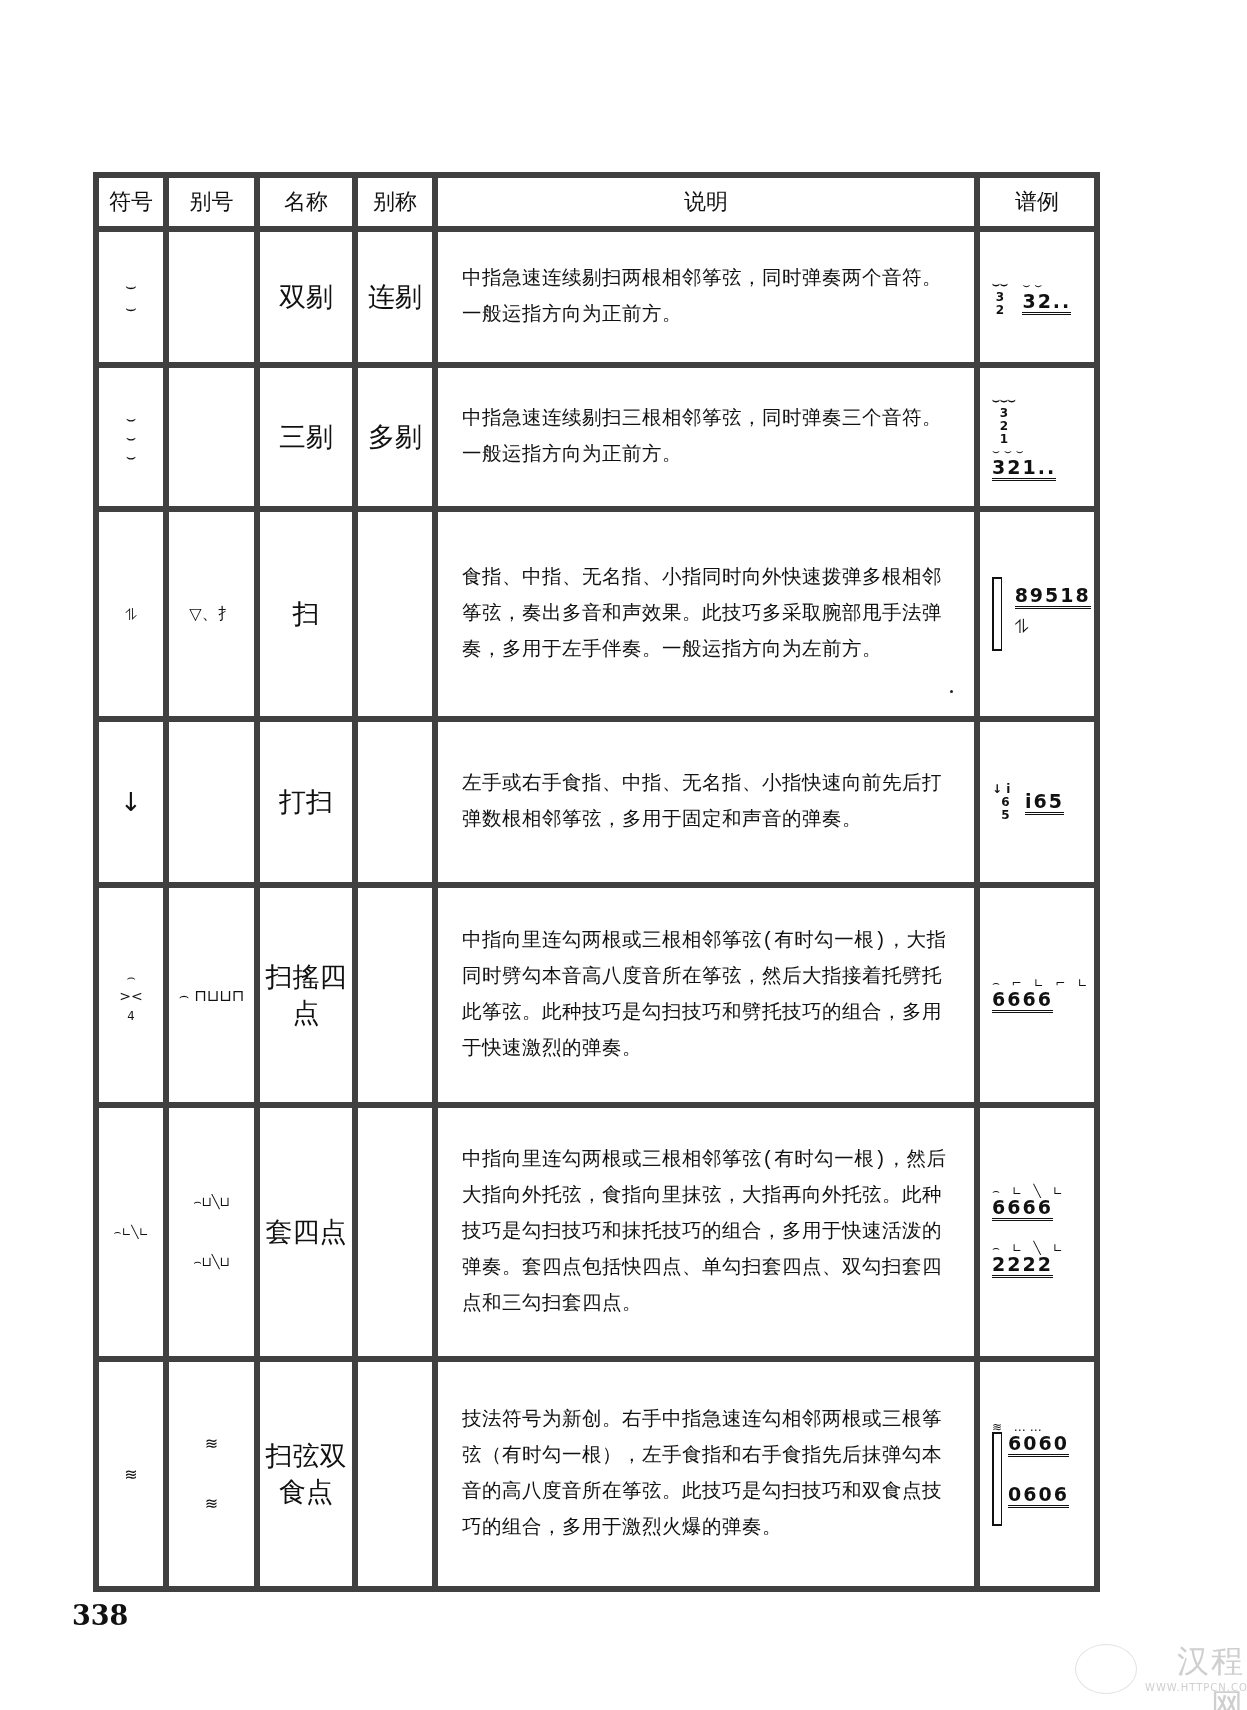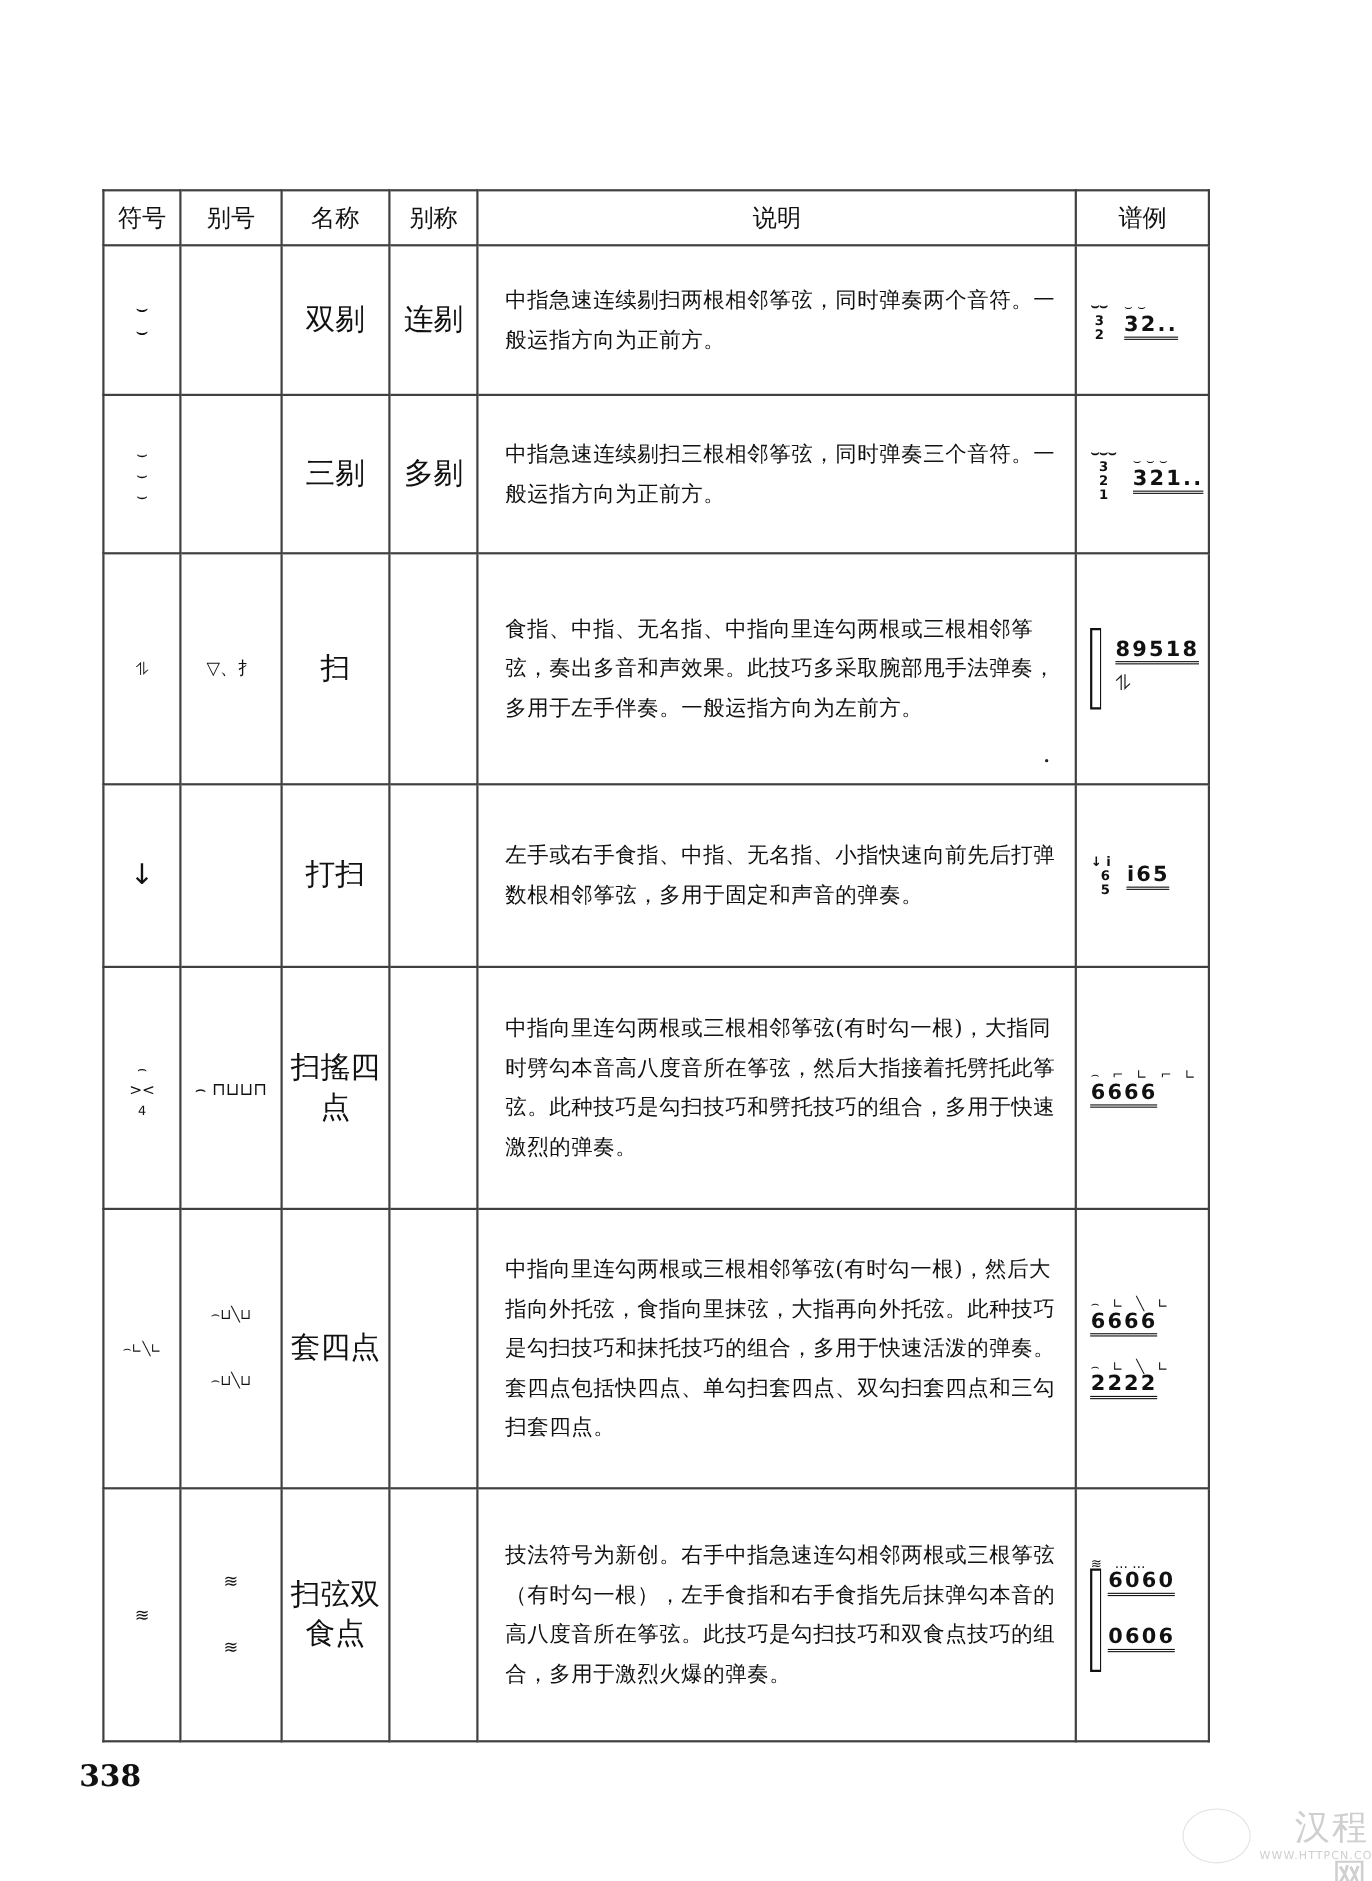--- a/index.html
+++ b/index.html
@@ -1,29 +1,29 @@
 <!DOCTYPE html>
 <html><head>
 <meta charset="utf-8">
 <style>
   html,body{margin:0;padding:0;background:#ffffff;}
   body{width:1247px;height:1710px;position:relative;overflow:hidden;font-family:"DejaVu Serif","Liberation Serif",serif;color:#111;}
   .page{position:absolute;left:0;top:0;width:1247px;height:1710px;}
   table.tech{position:absolute;left:93px;top:172px;width:1007px;border-collapse:collapse;table-layout:fixed;}
-  table.tech td, table.tech th{border:2px solid #404040;padding:0;vertical-align:middle;}
+  table.tech td, table.tech th{border:6px solid #404040;padding:0;vertical-align:middle;}
   table.tech th{height:48px;font-weight:normal;font-size:22px;text-align:center;}
   .c-sym{width:70px;}
   .c-alias{width:91px;}
   .c-name{width:98px;}
   .c-aname{width:80px;}
   .c-desc{width:542px;}
   .c-ex{width:120px;}
   .sym{text-align:center;font-family:"DejaVu Sans",sans-serif;font-size:16px;}
   .name{text-align:center;font-size:27px;line-height:36px;}
-  .desc{font-size:19.5px;line-height:36px;padding:0 18px 0 24px !important;text-align:left;letter-spacing:0.5px;}
+  .desc{font-size:19.5px;line-height:36px;padding:0 18px 0 24px !important;text-align:left;letter-spacing:0.5px;font-family:Liberation Mono, monospace;}
   .ex{text-align:left;padding-left:12px !important;font-family:"DejaVu Sans",sans-serif;font-weight:bold;font-size:19px;}
   .ex .stack{display:inline-block;vertical-align:middle;font-size:12px;line-height:13px;text-align:center;margin-right:8px;}
   .ex .notes{display:inline-block;vertical-align:middle;border-bottom:3px double #111;line-height:22px;letter-spacing:2px;}
   .ex .line{display:block;margin:6px 0;}
   .ex .arc{display:block;font-size:12px;font-weight:normal;line-height:10px;letter-spacing:4px;}
   .brace{display:inline-block;vertical-align:middle;width:7px;height:70px;border:2px solid #111;border-right:1px solid #111;margin-right:6px;}
   .arrow{display:inline-block;font-size:26px;}
   .pagenum{position:absolute;left:72px;top:1600px;font-size:27px;font-weight:bold;font-family:"DejaVu Serif",serif;}
   .wm{position:absolute;left:1075px;top:1640px;width:170px;height:60px;color:#cfcfcf;font-family:"DejaVu Sans",sans-serif;text-align:right;}
   .wm .wm-title{font-size:32px;letter-spacing:2px;position:absolute;left:70px;top:0;}
@@ -85,21 +85,21 @@
             <span>321..</span>
           </span>
         </td>
       </tr>
 
       <tr style="height:210px">
         <td class="sym">⥮</td>
         <td class="sym">▽、⺘</td>
         <td class="name">扫</td>
         <td class="name"></td>
-        <td class="desc">食指、中指、无名指、中指向里连勾两根或三根相邻筝弦，奏出多音和声效果。此技巧多采取腕部甩手法弹奏，多用于左手伴奏。一般运指方向为左前方。</td>
+        <td class="desc">食指、中指、无名指、小指同时向外快速拨弹多根相邻筝弦，奏出多音和声效果。此技巧多采取腕部甩手法弹奏，多用于左手伴奏。一般运指方向为左前方。</td>
         <td class="ex">
           <span class="brace"></span>
           <span style="display:inline-block;vertical-align:middle">
             <span class="notes">89518</span>
             <span class="line" style="font-weight:normal">⥮</span>
           </span>
         </td>
       </tr>
 
       <tr style="height:166px">

